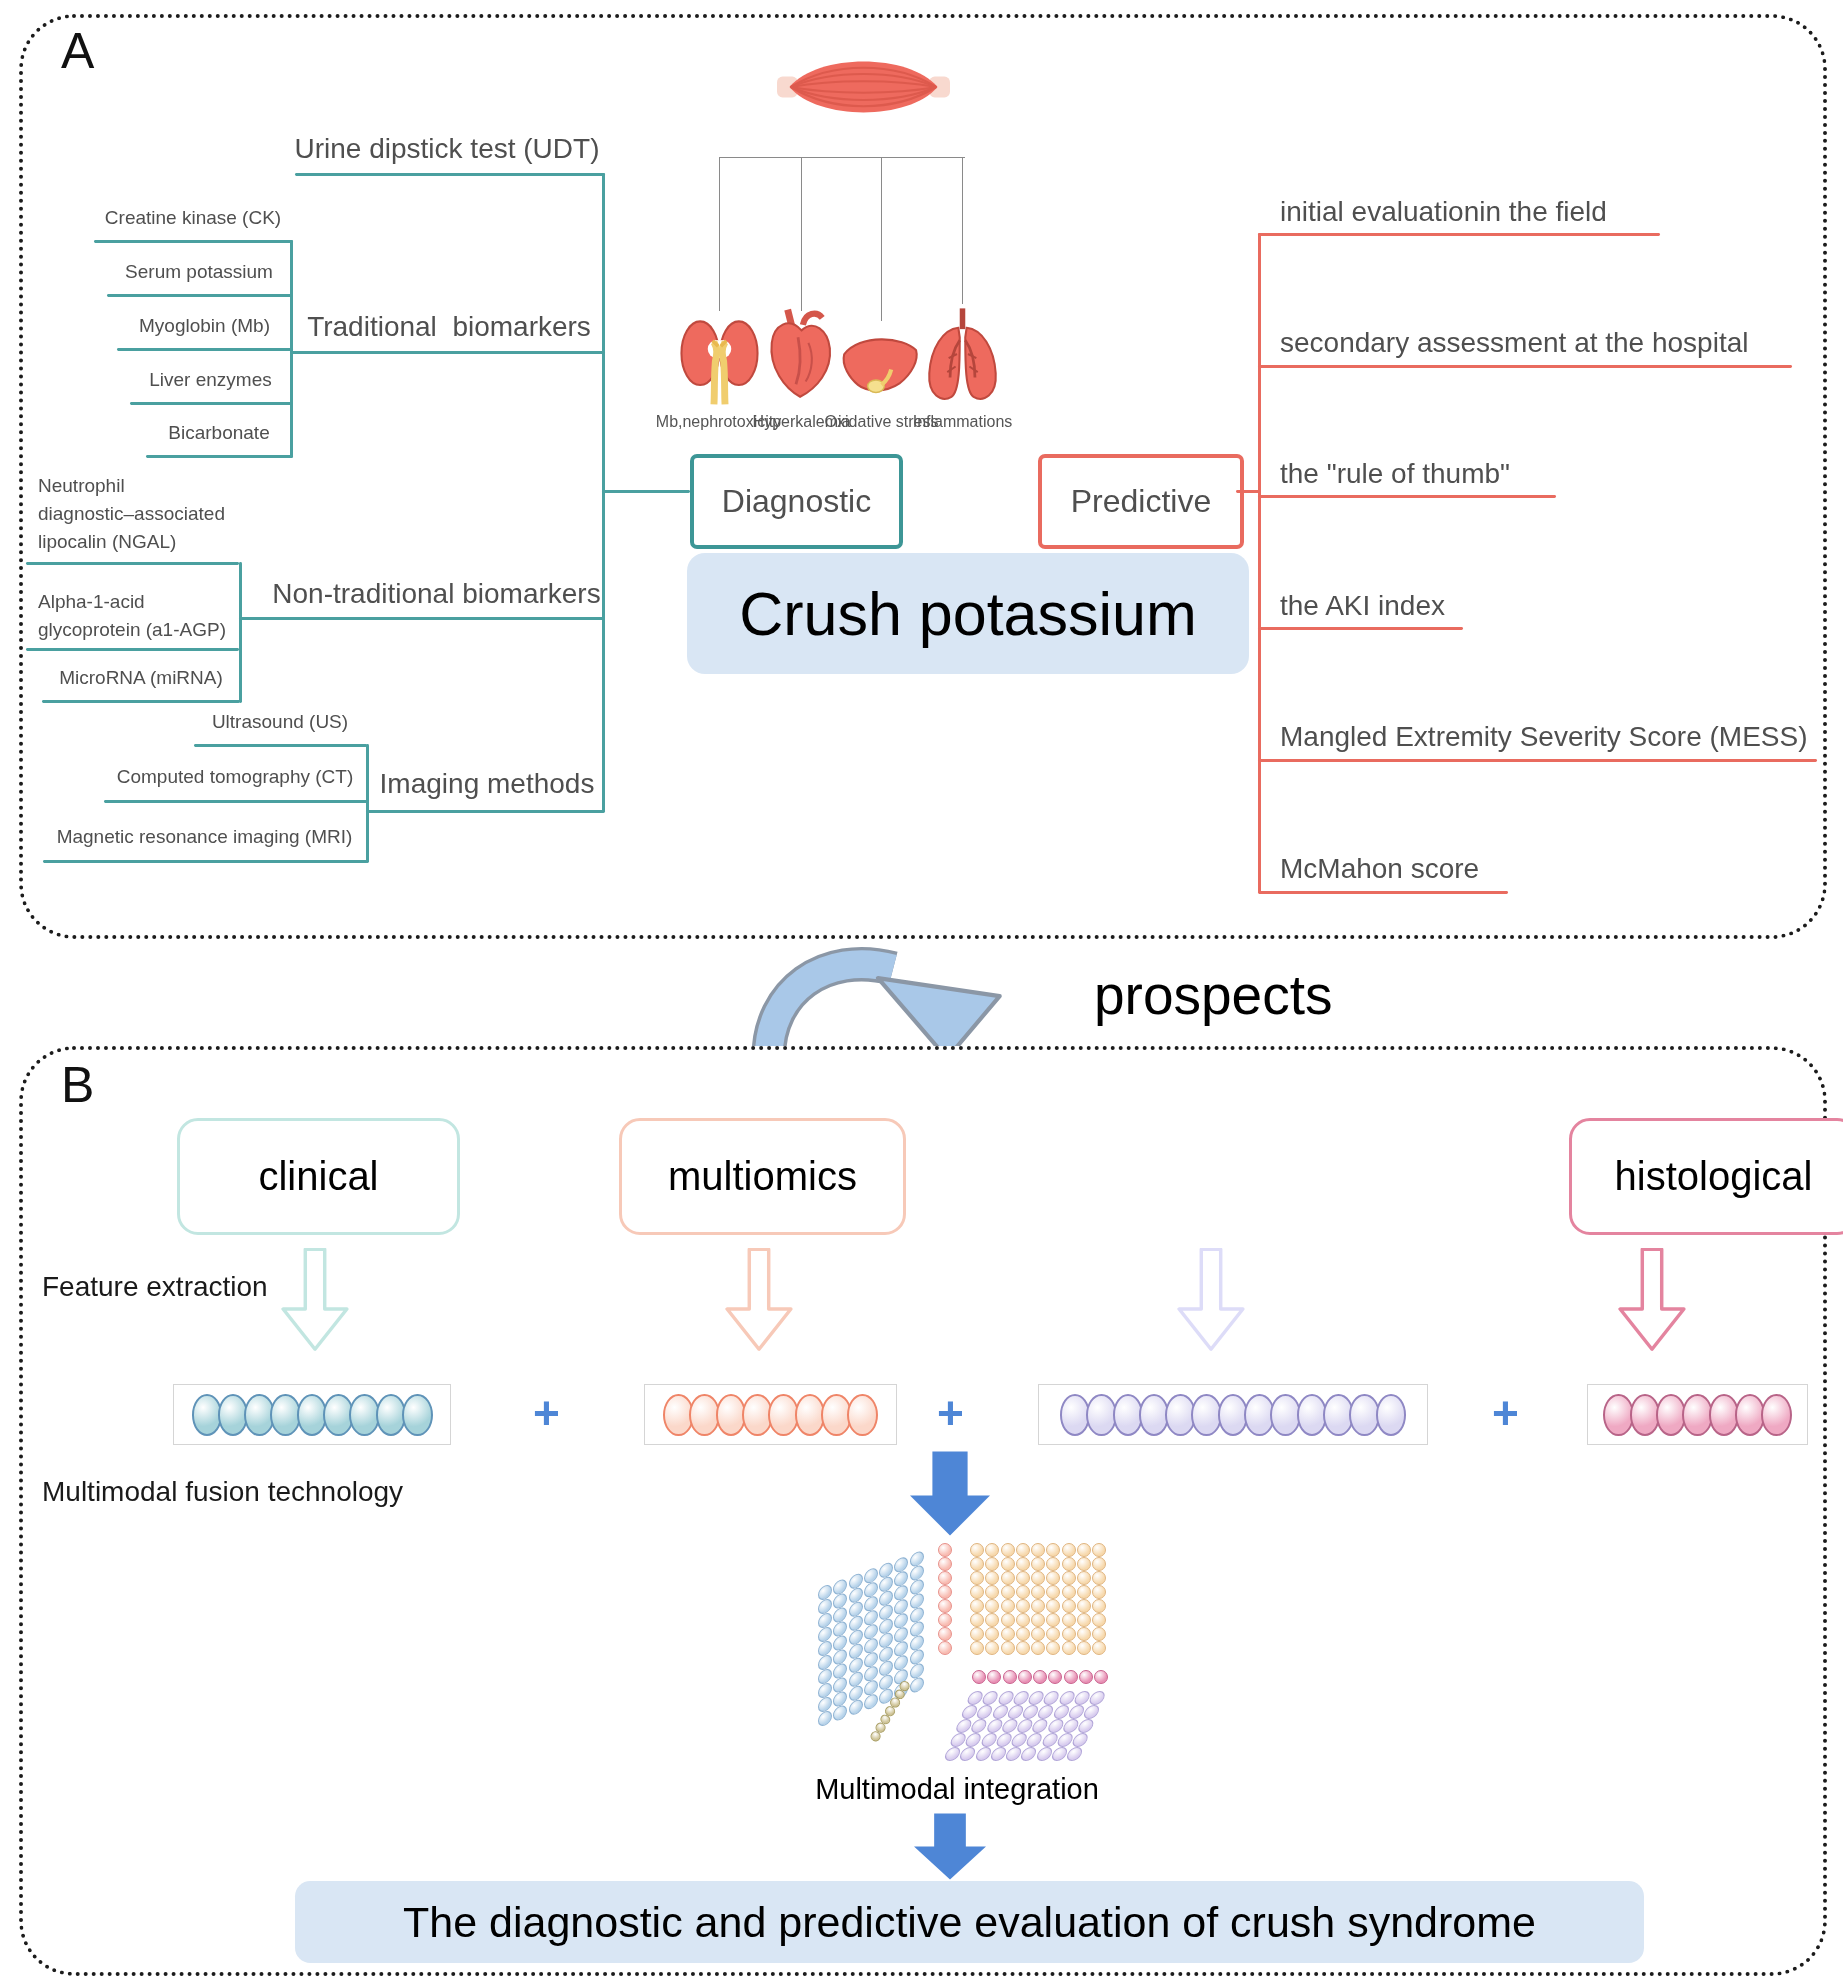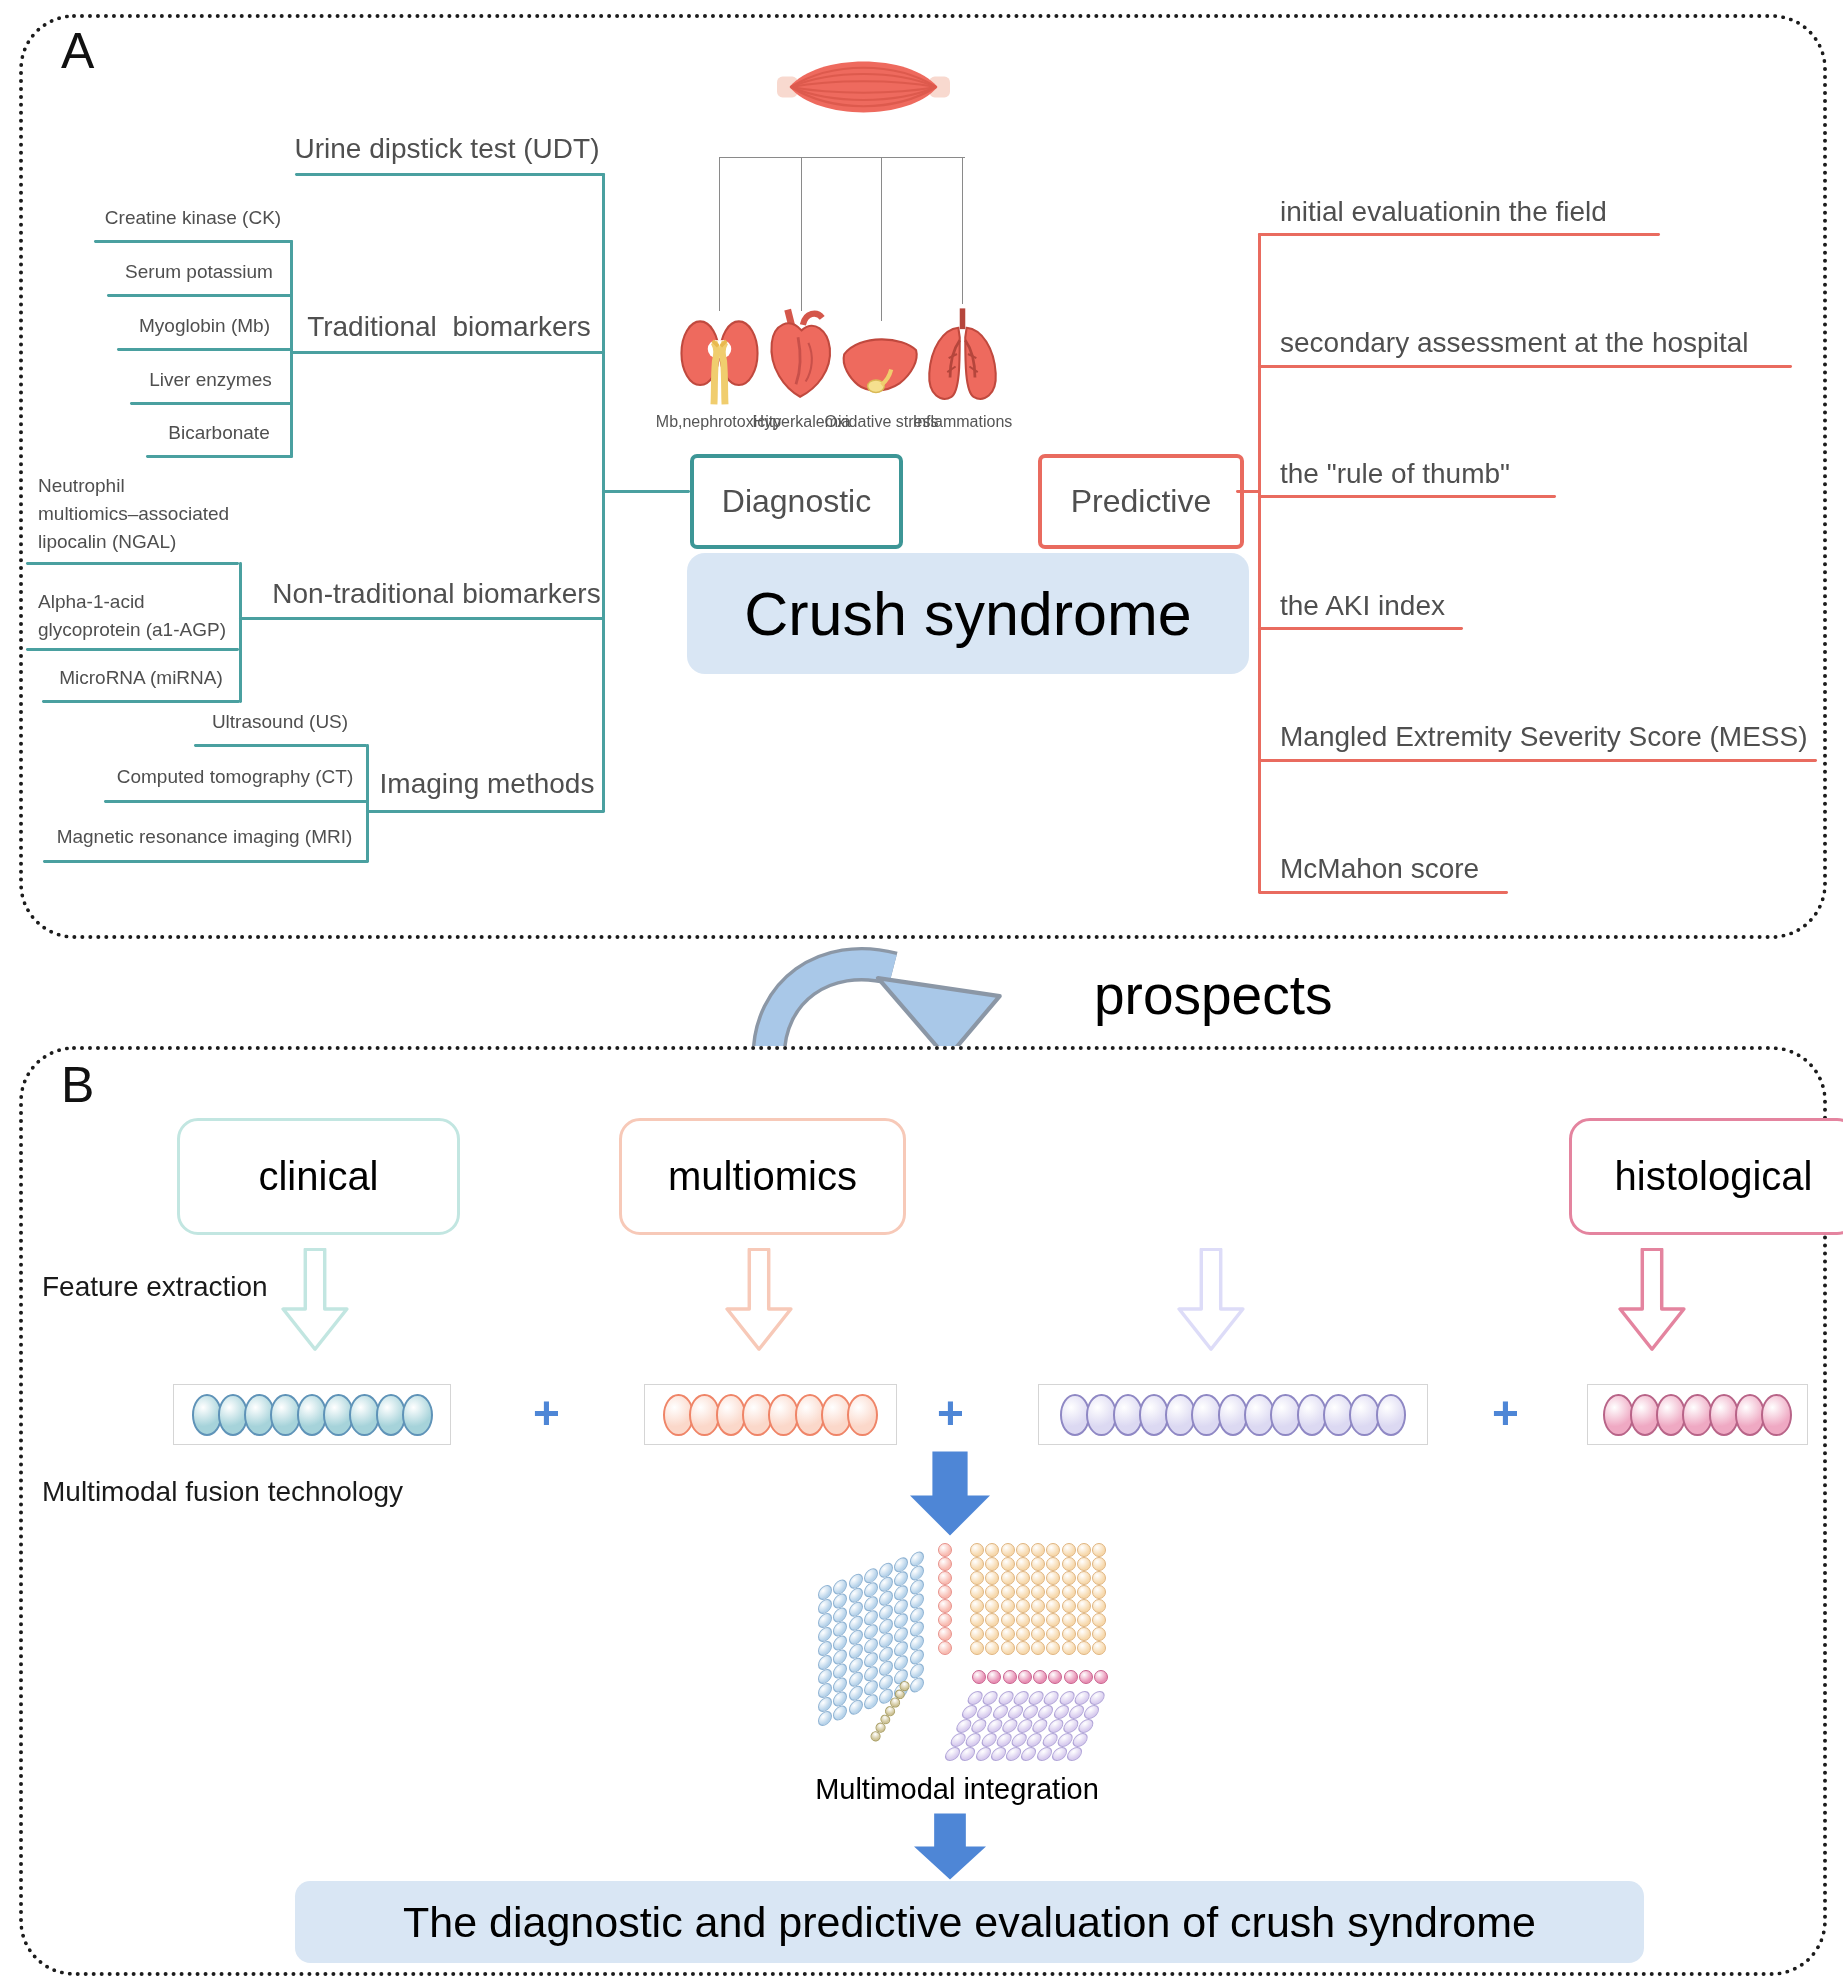--- a/index.html
+++ b/index.html
@@ -109,21 +109,21 @@
     </svg>
   </span>
 
   <div class="organ-label" style="left:649px;top:413px;width:139px;">Mb,nephrotoxicity</div>
   <div class="organ-label" style="left:732px;top:413px;width:139px;">Hyperkalemia</div>
   <div class="organ-label" style="left:812px;top:413px;width:139px;">Oxidative stress</div>
   <div class="organ-label" style="left:893px;top:413px;width:139px;">Inflammations</div>
 
   <div class="node-box diag" style="left:690px;top:454px;width:205px;height:87px;">Diagnostic</div>
   <div class="node-box pred" style="left:1038px;top:454px;width:198px;height:87px;">Predictive</div>
-  <div class="title-box" style="left:687px;top:553px;width:562px;height:121px;">Crush syndrome</div>
+  <div class="title-box" style="left:687px;top:553px;width:562px;height:121px;">Crush potassium</div>
 
   <div class="tlv" style="left:602px;top:173px;height:639px;"></div>
   <div class="tl" style="left:602px;top:490px;width:88px;"></div>
 
   <div class="t-label" style="left:291px;top:133px;width:312px;">Urine dipstick test (UDT)</div>
   <div class="tl" style="left:295px;top:173px;width:310px;"></div>
 
   <div class="t-label" style="left:298px;top:311px;width:302px;">Traditional  biomarkers</div>
   <div class="tl" style="left:290px;top:351px;width:315px;"></div>
   <div class="tlv" style="left:290px;top:240px;height:218px;"></div>
@@ -138,21 +138,21 @@
   <div class="tl" style="left:130px;top:402px;width:162px;"></div>
   <div class="t-item" style="left:146px;top:422px;width:146px;">Bicarbonate</div>
   <div class="tl" style="left:146px;top:455px;width:147px;"></div>
 
   <div class="t-label" style="left:270px;top:578px;width:333px;">Non-traditional biomarkers</div>
   <div class="tl" style="left:239px;top:617px;width:365px;"></div>
   <div class="tlv" style="left:239px;top:562px;height:141px;"></div>
 
   <div class="t-lines" style="left:38px;top:472px;">
     <div>Neutrophil</div>
-    <div>multiomics–associated</div>
+    <div>diagnostic–associated</div>
     <div>lipocalin (NGAL)</div>
   </div>
   <div class="tl" style="left:26px;top:562px;width:213px;"></div>
 
   <div class="t-lines" style="left:38px;top:588px;">
     <div>Alpha-1-acid</div>
     <div>glycoprotein (a1-AGP)</div>
   </div>
   <div class="tl" style="left:26px;top:648px;width:213px;"></div>
 

